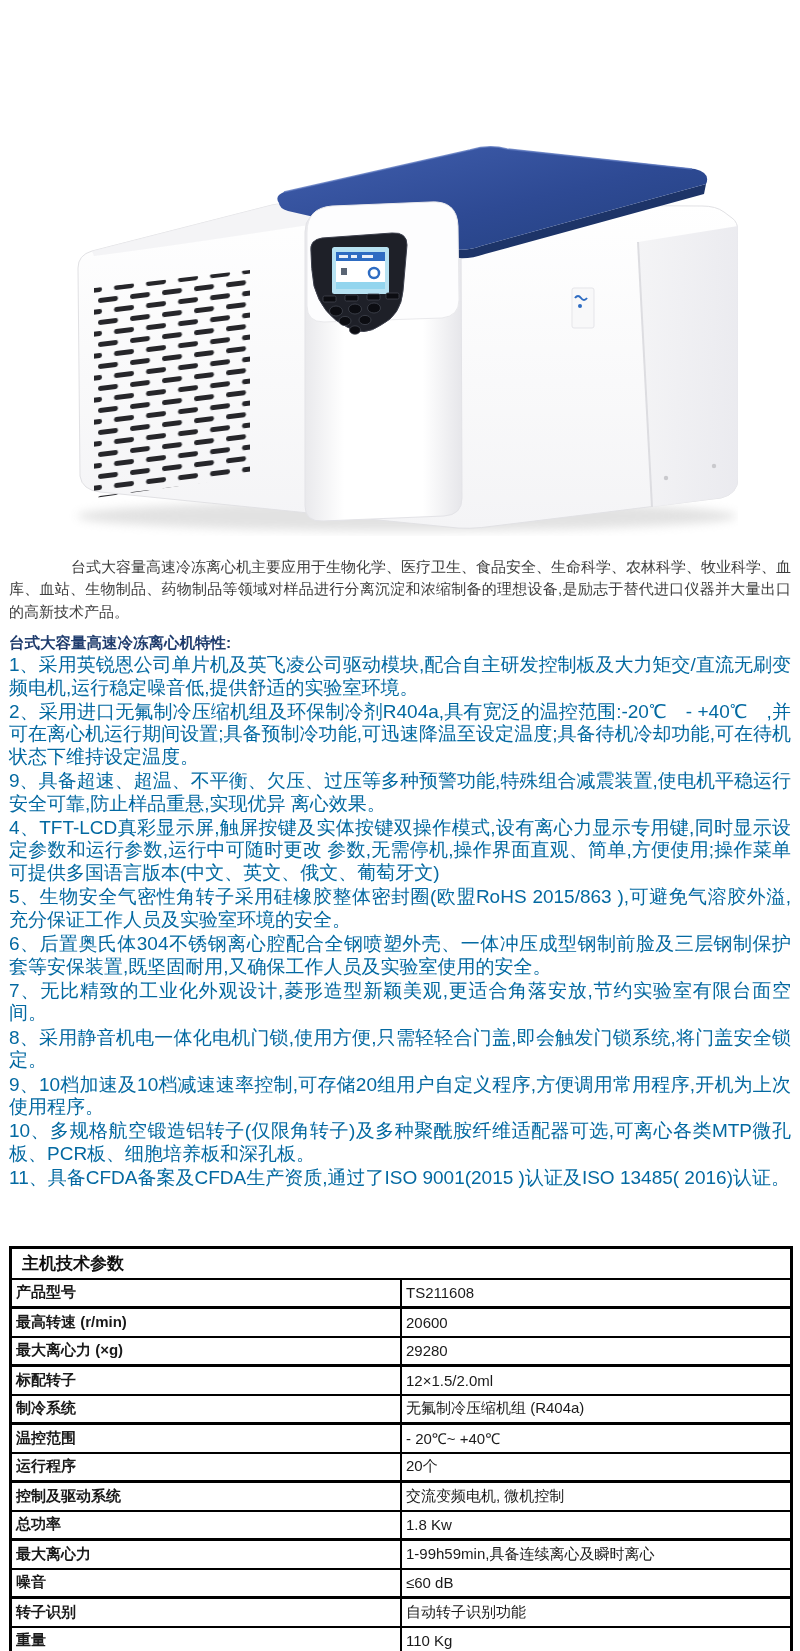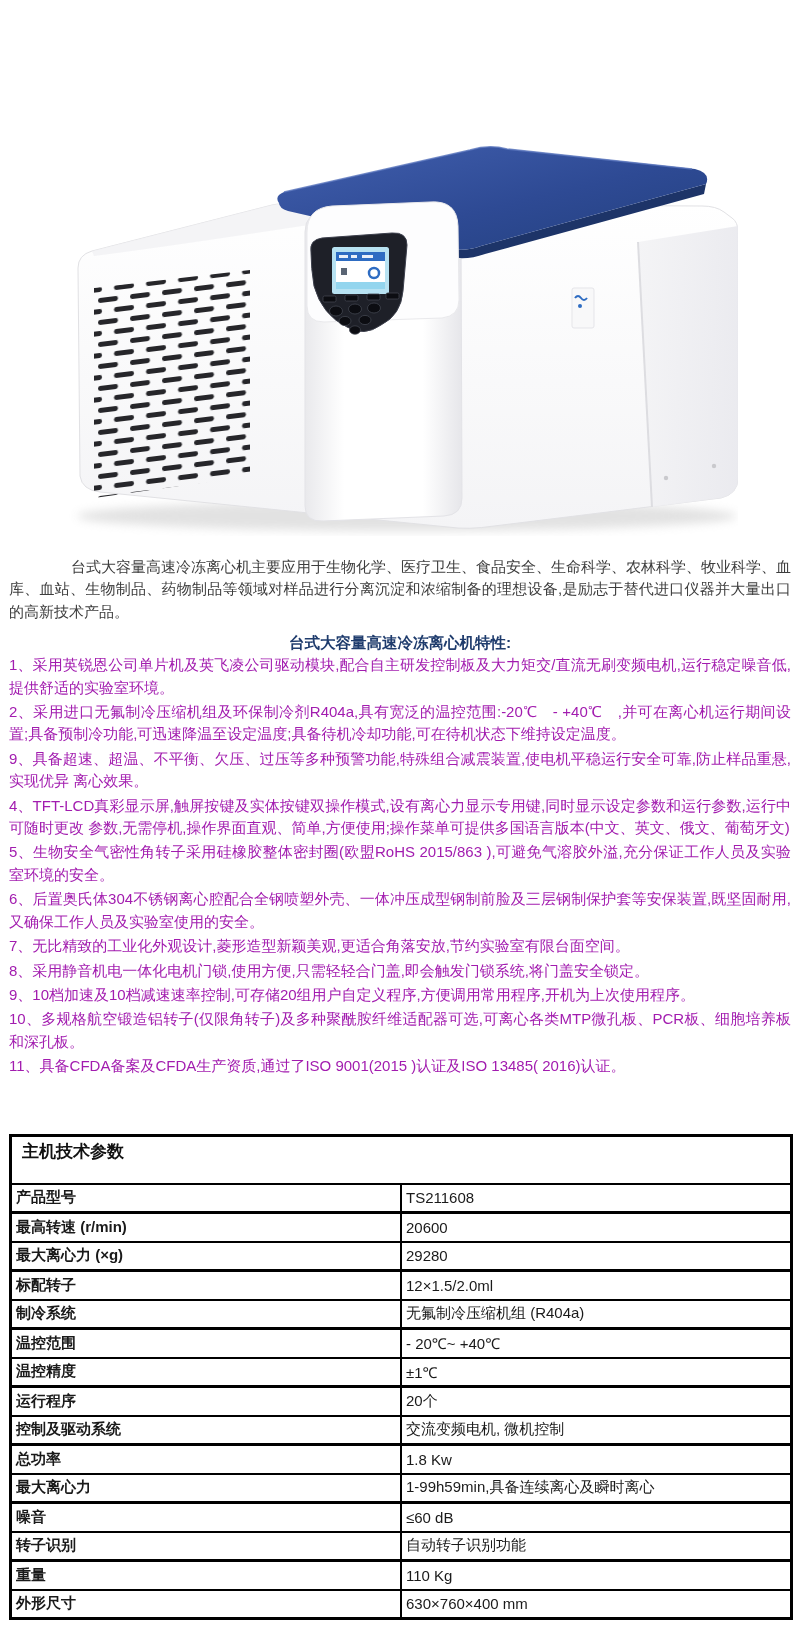--- a/index.html
+++ b/index.html
@@ -7,29 +7,29 @@
   .content{padding:0 9px;}
 
   
   .product-figure{width:676px;height:396px;margin:140px auto 0;display:block;}
   .product-figure svg{display:block;width:676px;height:396px;}
 
   
   .intro{margin:20px 0 0;font-size:15px;line-height:22.4px;text-indent:62px;text-align:justify;color:#3d3d3d;}
 
   
-  .feat-heading{margin:8px 0 0;font-size:15.5px;line-height:23px;font-weight:bold;color:#1f3c6d;text-align:center;}
+  .feat-heading{margin:8px 0 0;font-size:15.5px;line-height:23px;font-weight:bold;color:#1f3c6d;}
   .features{margin:0;}
-  .feature{font-size:15px;line-height:22.4px;text-align:justify;color:#a21caf;margin:0 0 2px;}
+  .feature{font-size:19px;line-height:22.4px;text-align:justify;color:#0369a1;margin:0 0 2px;}
 
   
   .spec-table{width:784px;margin:56px auto 0;border-collapse:collapse;table-layout:fixed;}
   .spec-table th,.spec-table td{border:2px solid #000;}
   .spec-table{border:3px solid #000;}
-  .spec-title{font-size:17px;font-weight:bold;color:#111;text-align:left;padding:3px 0 20px 10px;height:22px;}
+  .spec-title{font-size:17px;font-weight:bold;color:#111;text-align:left;padding:3px 0 3px 10px;height:22px;}
   .spec-table td{font-size:15px;color:#1a1a1a;text-align:left;padding:2px 4px;height:22.5px;}
   .spec-table td.label{width:283px;font-weight:bold;}
   .spec-table tbody tr:nth-child(even) td{border-top-width:3px;}
 </style>
 </head>
 <body>
 
 <div class="content">
 
   <figure class="product-figure" title="台式大容量高速冷冻离心机产品照片(白色机身、蓝色机盖、左侧散热格栅、中部控制面板)">
@@ -169,24 +169,20 @@
         </tr>
         <tr>
           <td class="label">制冷系统</td>
           <td class="value">无氟制冷压缩机组 (R404a)</td>
         </tr>
         <tr>
           <td class="label">温控范围</td>
           <td class="value">- 20℃~ +40℃</td>
         </tr>
         <tr>
-          <td class="label">温控精度</td>
-          <td class="value">±1℃</td>
-        </tr>
-        <tr>
           <td class="label">运行程序</td>
           <td class="value">20个</td>
         </tr>
         <tr>
           <td class="label">控制及驱动系统</td>
           <td class="value">交流变频电机, 微机控制</td>
         </tr>
         <tr>
           <td class="label">总功率</td>
           <td class="value">1.8 Kw</td>

